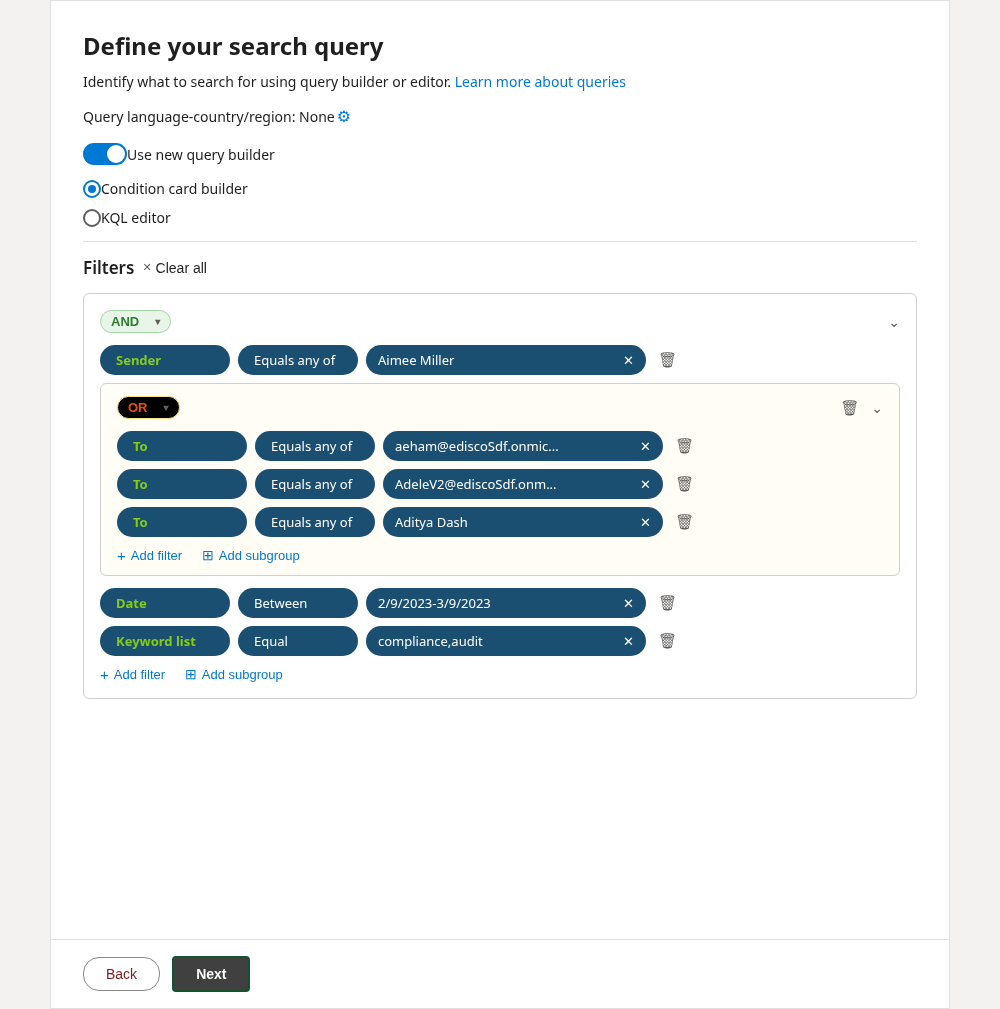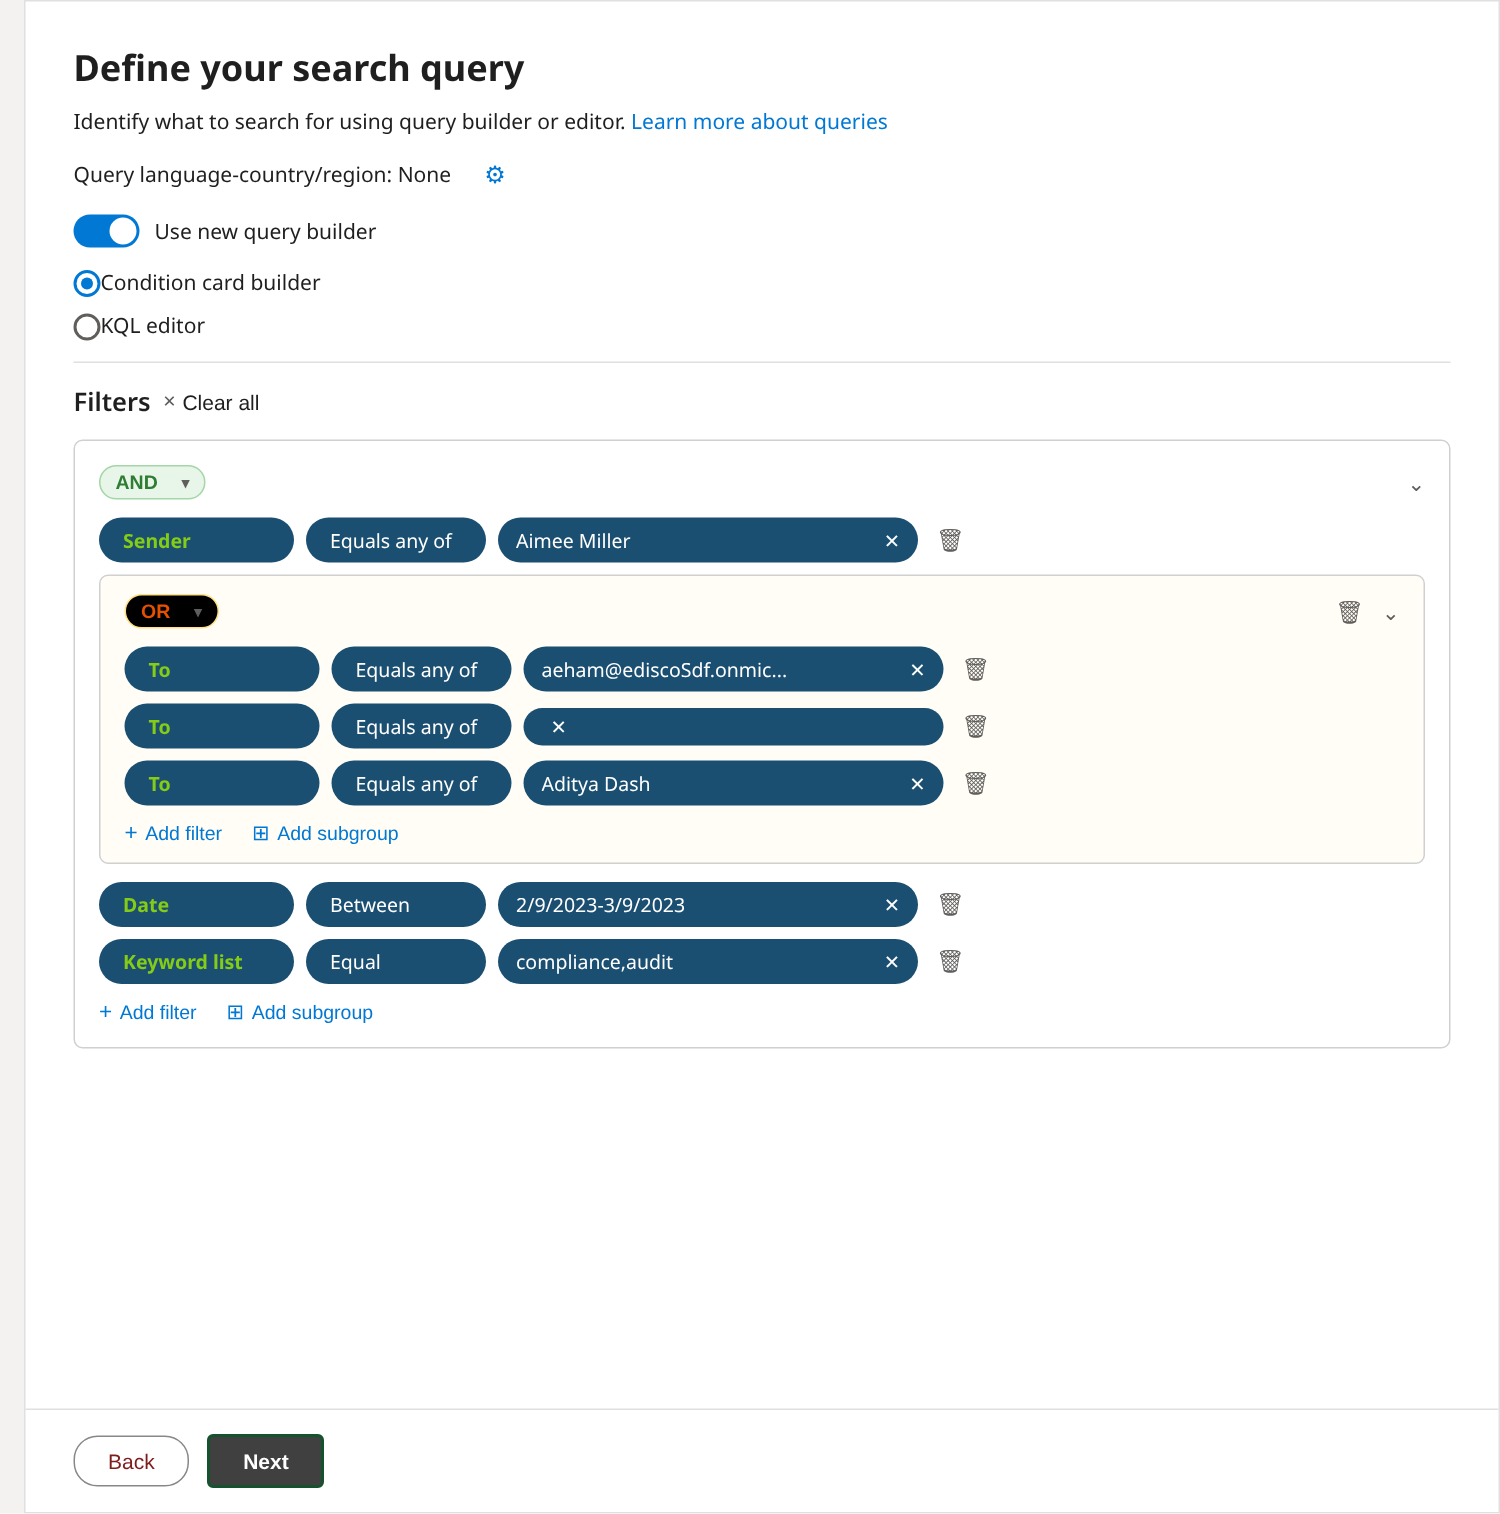--- a/index.html
+++ b/index.html
@@ -7,27 +7,26 @@
       font-family: 'Segoe UI', system-ui, sans-serif;
       font-size: 14px;
       color: #1f1f1f;
       background: #f3f2f1;
       display: flex;
       justify-content: center;
       align-items: flex-start;
       min-height: 1009px;
     }
     .page-container {
-      width: 1000px;
+      width: 900px;
       min-height: 1009px;
       background: #fff;
       border: 1px solid #e0e0e0;
       display: flex;
       flex-direction: column;
-      margin-left: 16px;
     }
     .main-content {
       flex: 1;
       padding: 28px 32px 20px 32px;
     }
     .page-title {
       font-size: 24px;
       font-weight: 700;
       margin-bottom: 10px;
       color: #1f1f1f;
@@ -40,30 +39,29 @@
     .description a {
       color: #0078d4;
       text-decoration: none;
     }
     .query-lang-row {
       font-size: 14px;
       color: #1f1f1f;
       margin-bottom: 16px;
       display: flex;
       align-items: center;
-      gap: 22px;
+      gap: 2px;
     }
     .ai-icon {
       color: #0078d4;
       font-size: 16px;
     }
     .toggle-row {
       display: flex;
       align-items: center;
-      gap: 10px;
       margin-bottom: 14px;
     }
     .toggle-switch {
       width: 44px;
       height: 22px;
       background: #0078d4;
       border-radius: 11px;
       position: relative;
       cursor: pointer;
       flex-shrink: 0;
@@ -397,20 +395,21 @@
         </div>
 
         <div class="filter-row">
           <div class="field-pill">
             <span>To</span>
           </div>
           <div class="operator-pill">
             <span>Equals any of</span>
           </div>
           <div class="value-pill-container">
+            <span class="value-text">AdeleV2@ediscoSdf.onm...</span>
             <button class="x-btn">✕</button>
           </div>
           <button class="trash-btn">🗑</button>
         </div>
 
         <div class="filter-row">
           <div class="field-pill">
             <span>To</span>
           </div>
           <div class="operator-pill">

